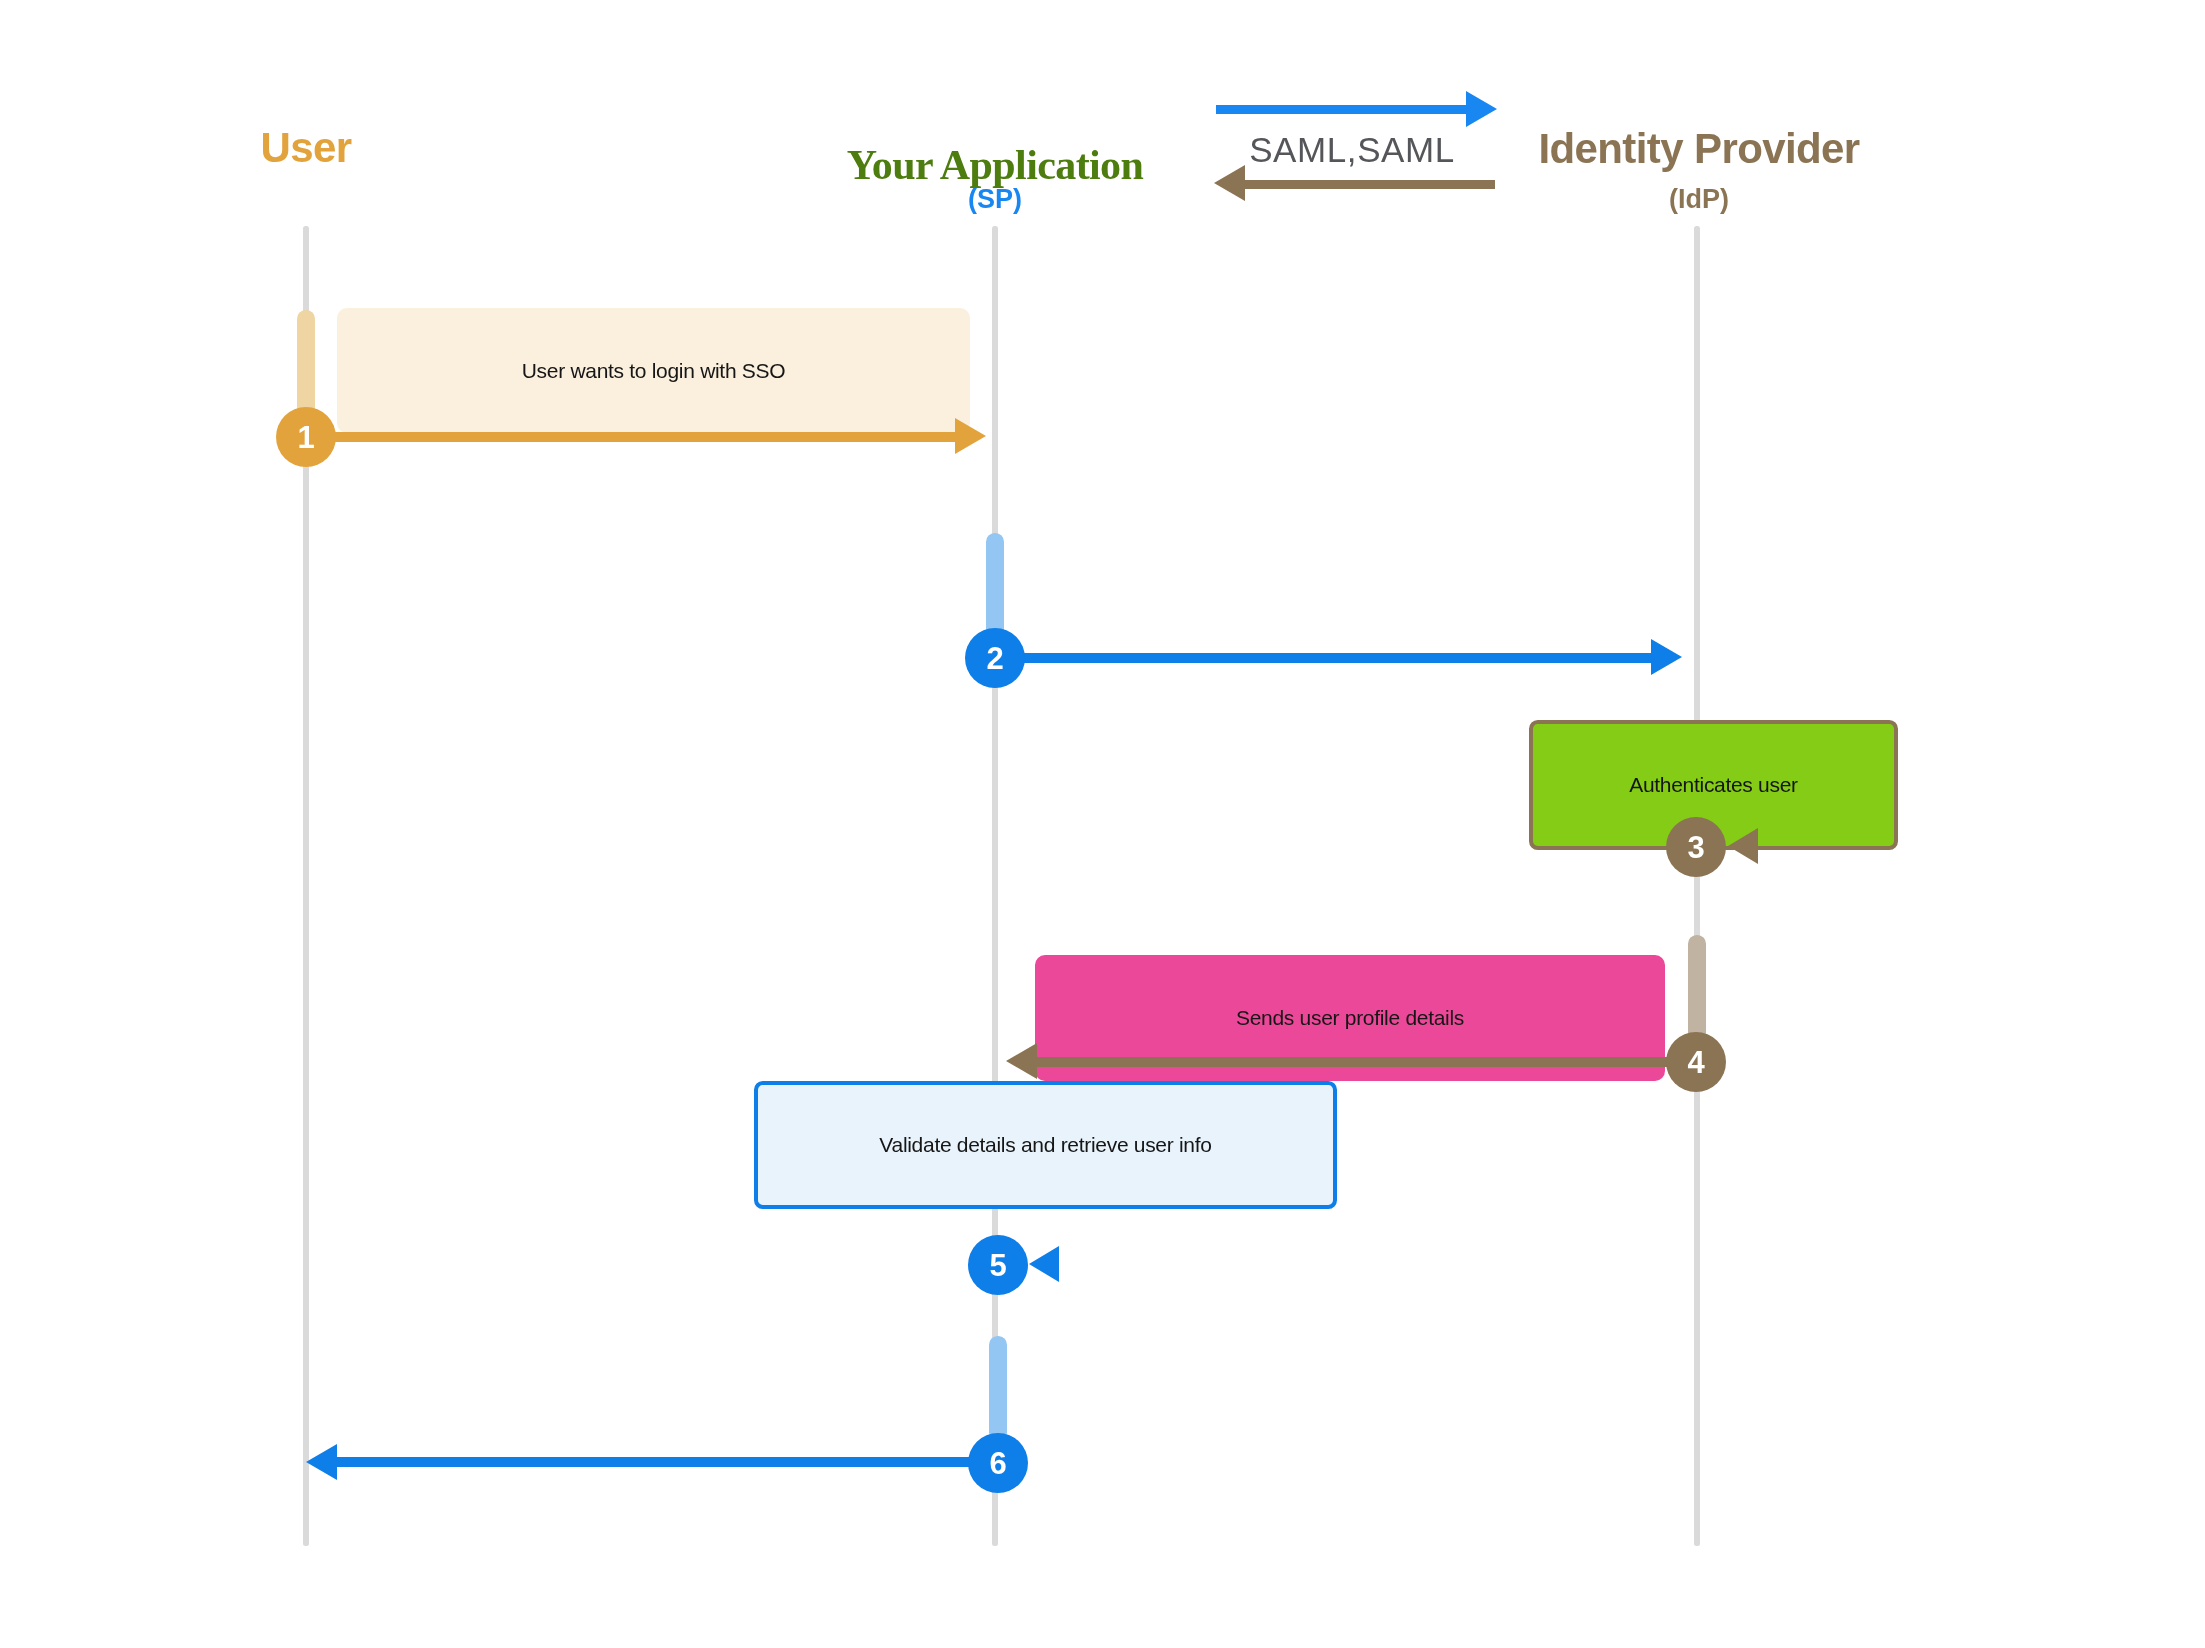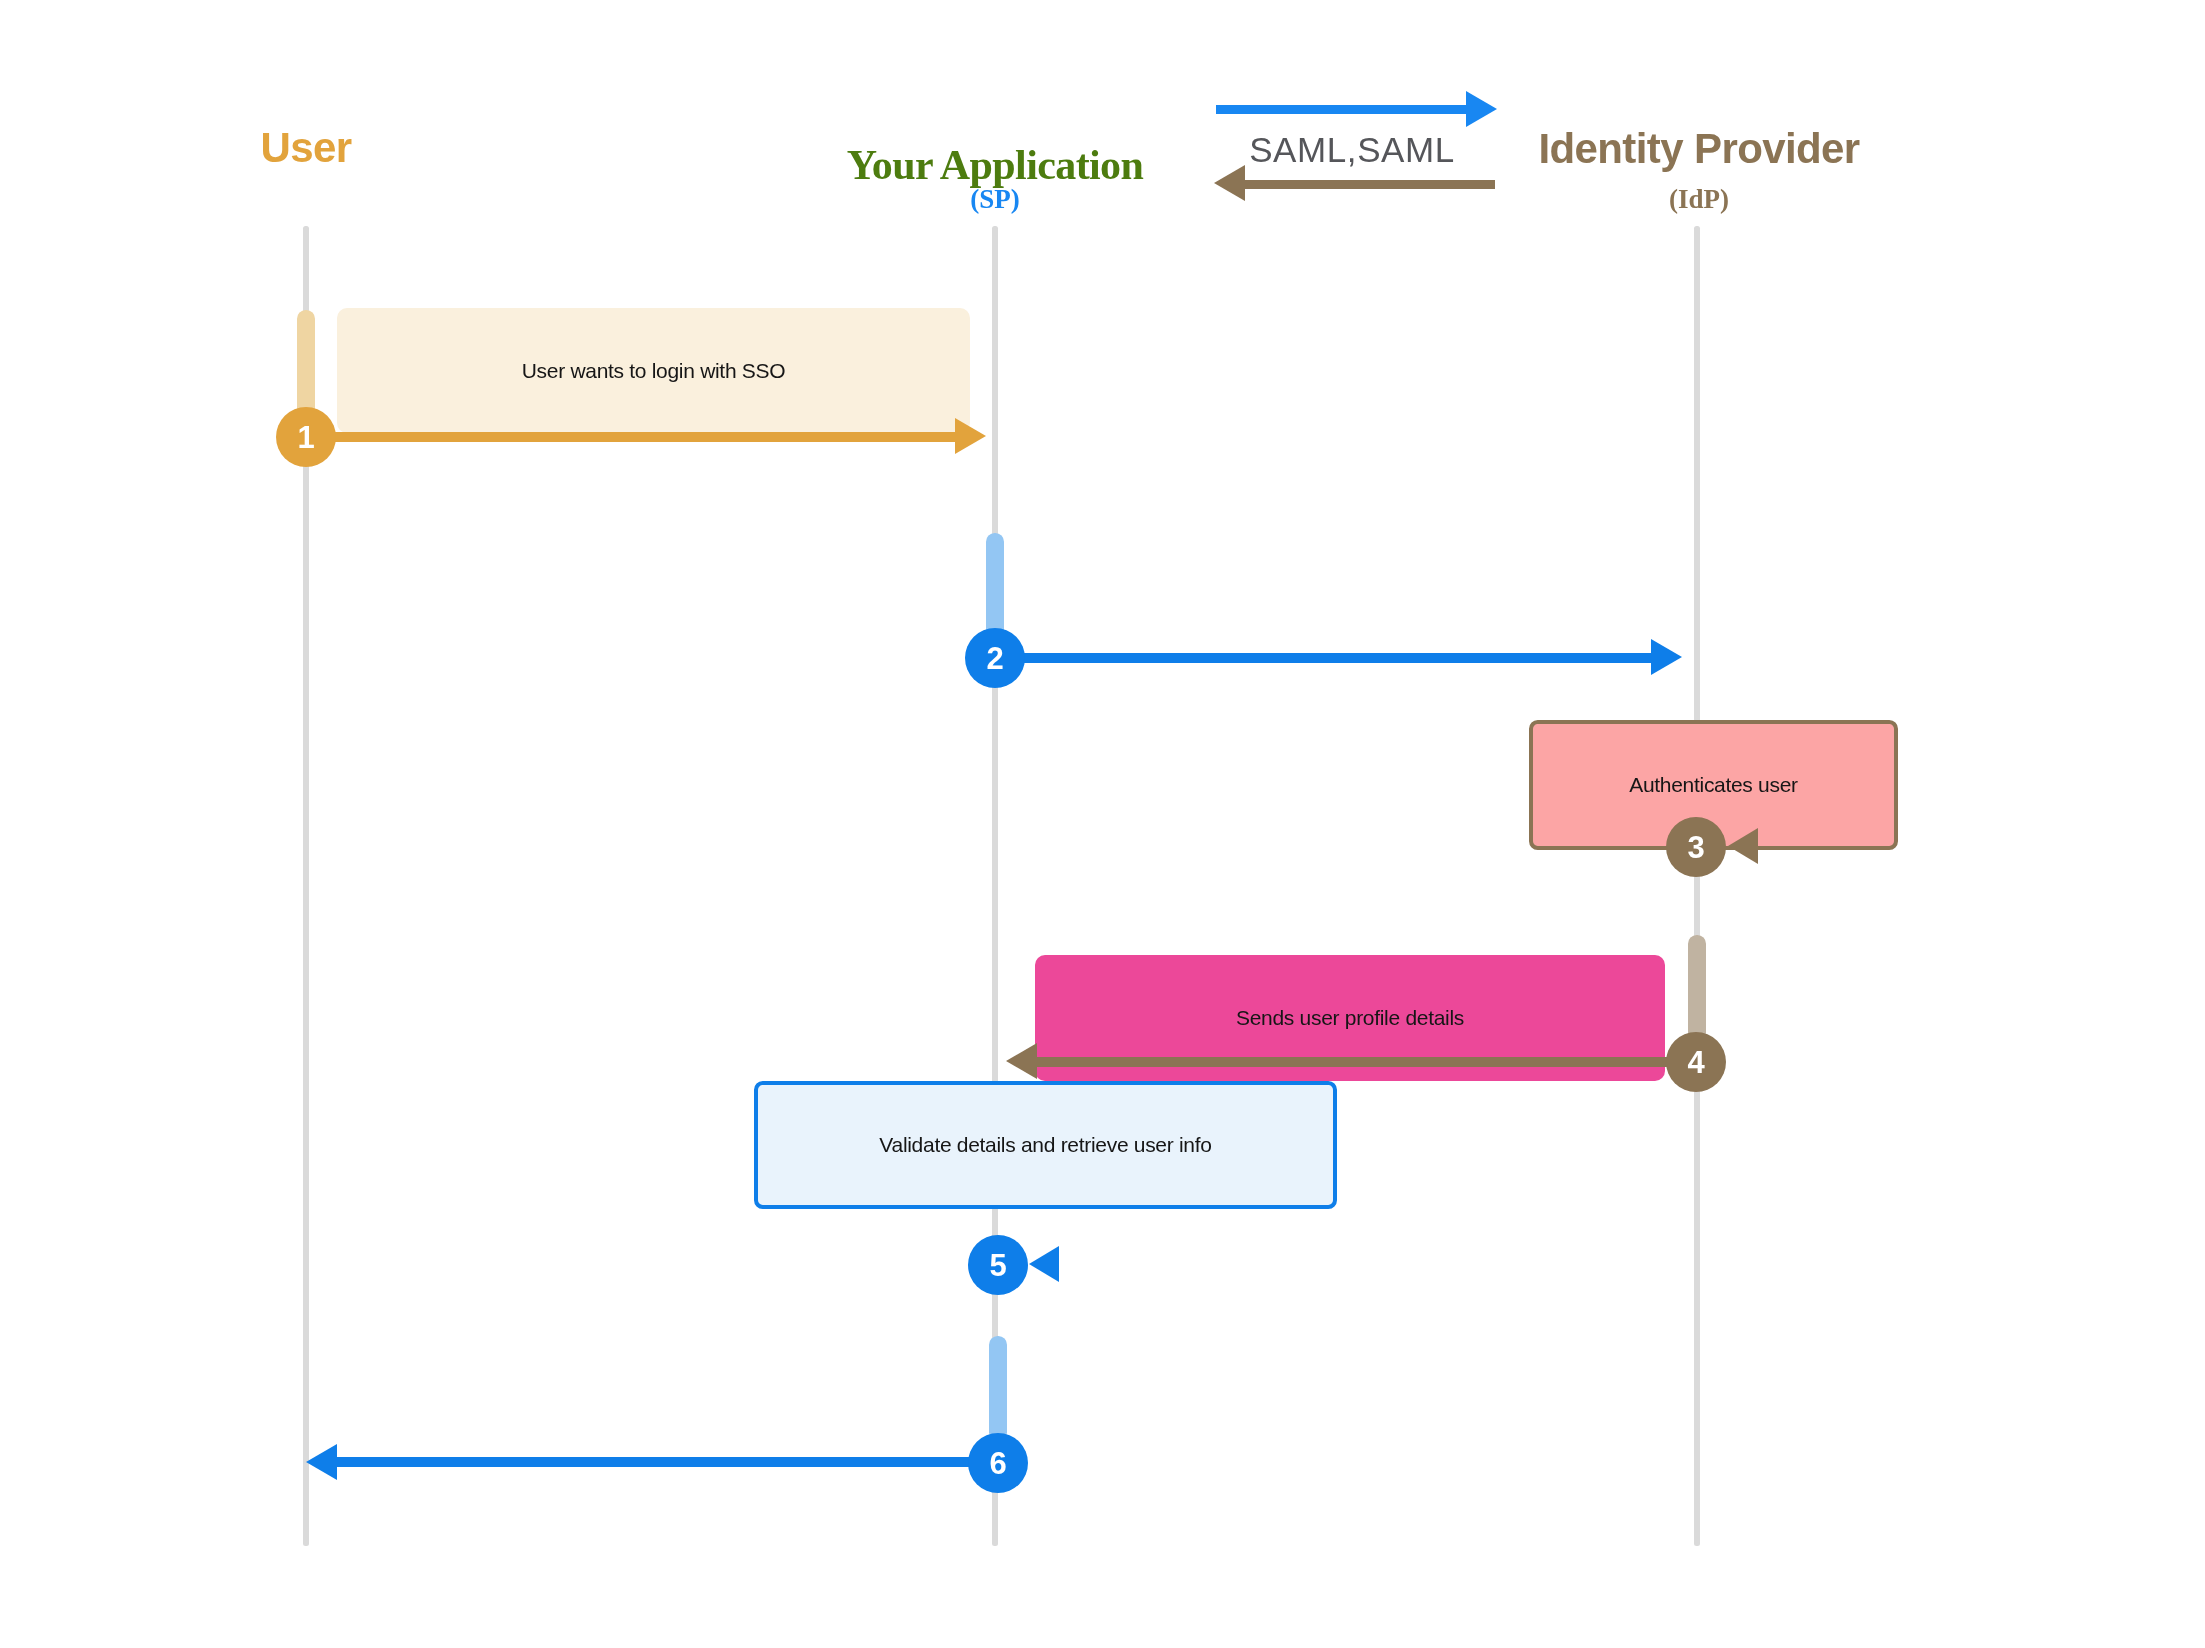--- a/index.html
+++ b/index.html
@@ -35,21 +35,20 @@
     white-space:nowrap;
     line-height:1;
   }
   .actor-sub{
     position:absolute;
     transform:translateX(-50%);
     font-size:27px;
     font-weight:bold;
     white-space:nowrap;
     line-height:1;
-    font-family:Liberation Serif, serif;
   }
   #user-label{left:306px;top:127px;color:#e2a33c;}
   #app-label{left:995px;top:144px;color:#4d7c0f;font-family:Liberation Serif, serif;}
   #app-sub{left:995px;top:186px;color:#1887f2;}
   #idp-label{left:1699px;top:128px;color:#8b7454;}
   #idp-sub{left:1699px;top:186px;color:#8b7454;}
   #protocol-label{
     position:absolute;left:1352px;top:132px;
     transform:translateX(-50%);
     font-size:35px;font-weight:normal;color:#55565a;
@@ -93,21 +92,21 @@
   #s1-circle{left:276px;top:407px;}
 
   
   #s2-bar{left:986px;top:533px;height:109px;background:#93c6f3;}
   #s2-box{left:1029px;top:531px;width:633px;height:124px;background:#e7f1fb;}
   #s2-line{left:995px;top:653px;width:659px;background:#0e7ee9;}
   #s2-head{left:1651px;top:639px;border-left:31px solid #0e7ee9;}
   #s2-circle{left:965px;top:628px;}
 
   
-  #s3-box{left:1529px;top:720px;width:361px;height:122px;background:#fca5a5;border:4.4px solid #8b7454;border-radius:8.7px;text-align:right;}
+  #s3-box{left:1529px;top:720px;width:361px;height:122px;background:#84cc16;border:4.4px solid #8b7454;border-radius:8.7px;text-align:right;}
   #s3-circle{left:1666px;top:817px;}
   #s3-head{left:1728px;top:828px;border-right:30px solid #8b7454;}
 
   
   #s4-bar{left:1688px;top:935px;height:106px;background:#c0b3a1;}
   #s4-box{left:1035px;top:935px;width:630px;height:126px;background:#ec4899;margin-top:20px;}
   #s4-line{left:1035px;top:1057px;width:661px;background:#8b7454;}
   #s4-head{left:1006px;top:1043px;border-right:31px solid #8b7454;}
   #s4-circle{left:1666px;top:1032px;}
 

